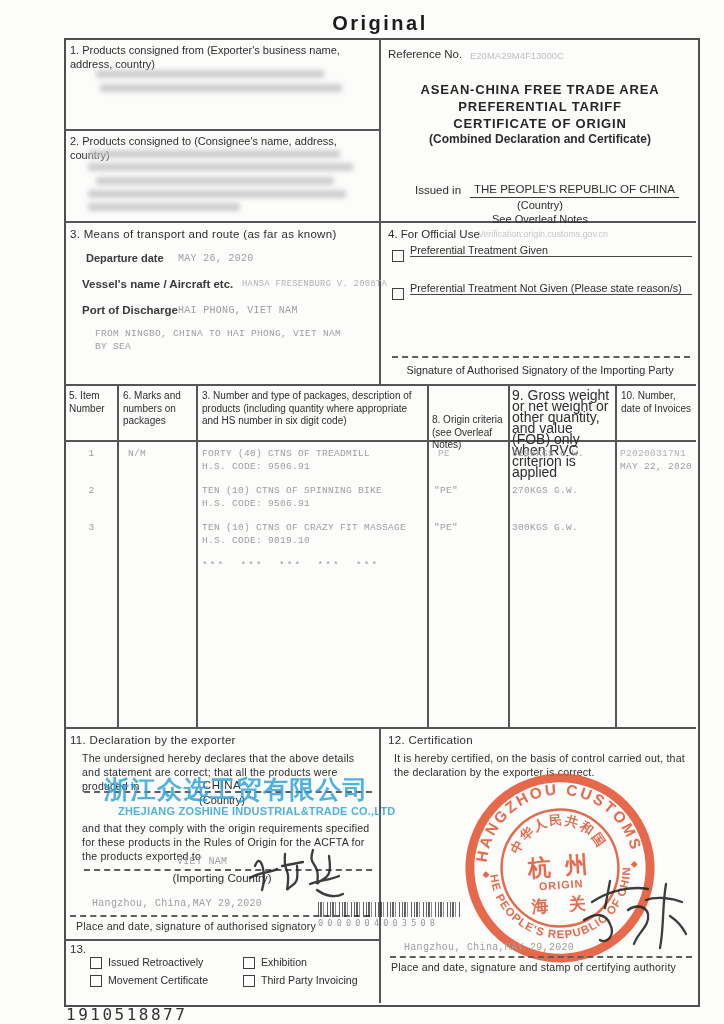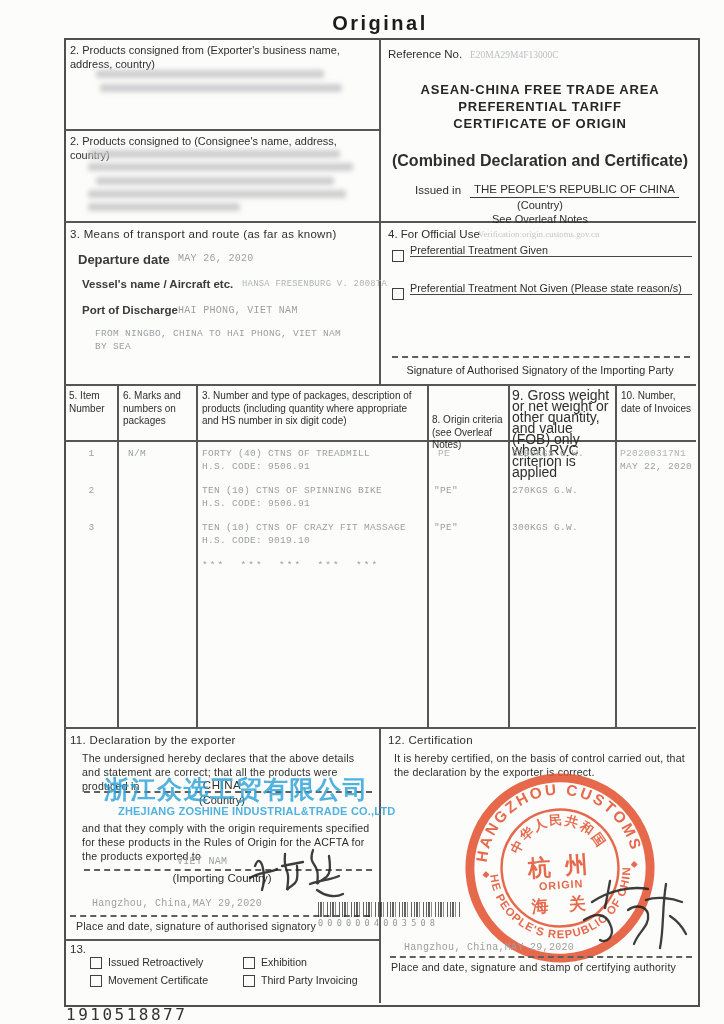--- a/index.html
+++ b/index.html
@@ -3,21 +3,21 @@
 <meta charset="utf-8">
 <style>
   html,body{margin:0;padding:0;background:#e8e8e8;}
   .page{position:relative;width:724px;height:1024px;background:#fcfcfb;overflow:hidden;
         font-family:"Liberation Sans",sans-serif;color:#2e2e2e;}
   .abs{position:absolute;}
   .lbl{font-family:"Liberation Sans",sans-serif;color:#2e2e2e;font-size:11px;line-height:13.5px;}
   .sm{font-size:10px;line-height:12.5px;}
   .tw{font-family:"Liberation Mono","DejaVu Sans Mono",monospace;color:#9c9ea0;font-size:10px;
       letter-spacing:.3px;white-space:pre;}
-  .tw2{font-family:Liberation Serif, serif;color:#a2a4a6;font-size:9.5px;white-space:pre;}
+  .tw2{font-family:Liberation Sans, sans-serif;color:#a2a4a6;font-size:9.5px;white-space:pre;}
   .line{position:absolute;background:#565656;}
   .frame{position:absolute;left:64px;top:38px;width:632px;height:965px;border:2px solid #4f4f4f;}
   .dash{position:absolute;border-top:2px dashed #5f5f5f;height:0;}
   .cb{position:absolute;width:10px;height:10px;border:1.6px solid #3f3f3f;background:transparent;}
   .ul-row{position:absolute;border-bottom:1.6px solid #474747;font-size:10.8px;color:#2e2e2e;}
   .ctr{text-align:center;}
   .ttl{font-weight:bold;font-size:13px;letter-spacing:.8px;line-height:16.5px;color:#262626;}
   .redact{position:absolute;background:#c2c2c4;filter:blur(2.5px);opacity:.8;border-radius:2px;height:8px;}
   .bluestamp{font-weight:bold;color:#2ba3d8;opacity:.82;white-space:nowrap;}
   .barcode{position:absolute;left:318px;top:902px;width:142px;height:15px;opacity:.75;
@@ -42,44 +42,44 @@
   <div class="line" style="left:64px;top:727px;width:632px;height:2px;"></div>
   <div class="line" style="left:64px;top:939px;width:316px;height:2px;"></div>
   <div class="line" style="left:379px;top:38px;width:2px;height:347px;"></div>
   <div class="line" style="left:379px;top:727px;width:2px;height:276px;"></div>
   <div class="line" style="left:117px;top:384px;width:2px;height:345px;"></div>
   <div class="line" style="left:196px;top:384px;width:2px;height:345px;"></div>
   <div class="line" style="left:427px;top:384px;width:2px;height:345px;"></div>
   <div class="line" style="left:508px;top:384px;width:2px;height:345px;"></div>
   <div class="line" style="left:615px;top:384px;width:2px;height:345px;"></div>
 
-  <div class="abs lbl" style="left:70px;top:44px;width:300px;">2. Products consigned from (Exporter's business name, address, country)</div>
+  <div class="abs lbl" style="left:70px;top:44px;width:300px;">1. Products consigned from (Exporter's business name, address, country)</div>
   <div class="redact" style="left:96px;top:70px;width:228px;"></div>
   <div class="redact" style="left:100px;top:84px;width:242px;"></div>
 
   <div class="abs lbl" style="left:388px;top:48px;font-size:11.5px;">Reference No.</div>
   <div class="abs tw2" style="left:470px;top:50px;color:#bcc0c2;">E20MA29M4F13000C</div>
   <div class="abs ctr ttl" style="left:380px;top:82px;width:320px;">ASEAN-CHINA  FREE  TRADE  AREA</div>
   <div class="abs ctr ttl" style="left:380px;top:99px;width:320px;">PREFERENTIAL  TARIFF</div>
   <div class="abs ctr ttl" style="left:380px;top:116px;width:320px;">CERTIFICATE  OF  ORIGIN</div>
-  <div class="abs ctr" style="left:380px;top:132px;width:320px;font-size:16px;font-weight:bold;margin-top:20px;">(Combined Declaration and Certificate)</div>
+  <div class="abs ctr" style="left:380px;top:132px;width:320px;font-size:12px;font-weight:bold;">(Combined Declaration and Certificate)</div>
   <div class="abs" style="left:415px;top:184px;font-size:11.5px;">Issued in</div>
   <div class="abs" style="left:470px;top:183px;font-size:11.5px;border-bottom:1.6px solid #3a3a3a;padding:0 4px 2px 4px;">THE PEOPLE'S REPUBLIC OF CHINA</div>
   <div class="abs ctr" style="left:380px;top:199px;width:320px;font-size:11px;">(Country)</div>
   <div class="abs ctr" style="left:380px;top:213px;width:320px;font-size:11px;">See Overleaf Notes</div>
 
   <div class="abs lbl" style="left:70px;top:135px;width:306px;">2. Products consigned to (Consignee's name, address, country)</div>
   <div class="redact" style="left:88px;top:150px;width:252px;"></div>
   <div class="redact" style="left:88px;top:163px;width:265px;"></div>
   <div class="redact" style="left:96px;top:177px;width:238px;"></div>
   <div class="redact" style="left:88px;top:190px;width:258px;"></div>
   <div class="redact" style="left:88px;top:203px;width:152px;"></div>
 
   <div class="abs lbl" style="left:70px;top:228px;width:300px;font-size:11.5px;letter-spacing:.3px;">3. Means of transport and route (as far as known)</div>
-  <div class="abs" style="left:78px;top:252px;font-size:13px;font-weight:bold;color:#3a3a3a;">Departure date</div>
+  <div class="abs" style="left:86px;top:252px;font-size:11px;font-weight:bold;color:#3a3a3a;">Departure date</div>
   <div class="abs tw" style="left:178px;top:253px;">MAY 26, 2020</div>
   <div class="abs" style="left:82px;top:278px;font-size:11.5px;font-weight:bold;color:#3a3a3a;">Vessel's name / Aircraft etc.</div>
   <div class="abs tw" style="left:242px;top:279px;font-size:8.8px;color:#b0b2b4;">HANSA FRESENBURG V. 2008TA</div>
   <div class="abs" style="left:82px;top:304px;font-size:11.5px;font-weight:bold;color:#3a3a3a;">Port of Discharge</div>
   <div class="abs tw" style="left:178px;top:305px;">HAI PHONG, VIET NAM</div>
   <div class="abs tw" style="left:95px;top:328px;font-size:9.5px;">FROM NINGBO, CHINA TO HAI PHONG, VIET NAM</div>
   <div class="abs tw" style="left:95px;top:341px;font-size:9.5px;">BY SEA</div>
 
   <div class="abs lbl" style="left:388px;top:228px;font-size:11.5px;">4. For Official Use</div>
   <div class="abs tw2" style="left:478px;top:229px;color:#c4c6c8;font-size:8.8px;">Verification:origin.customs.gov.cn</div>

